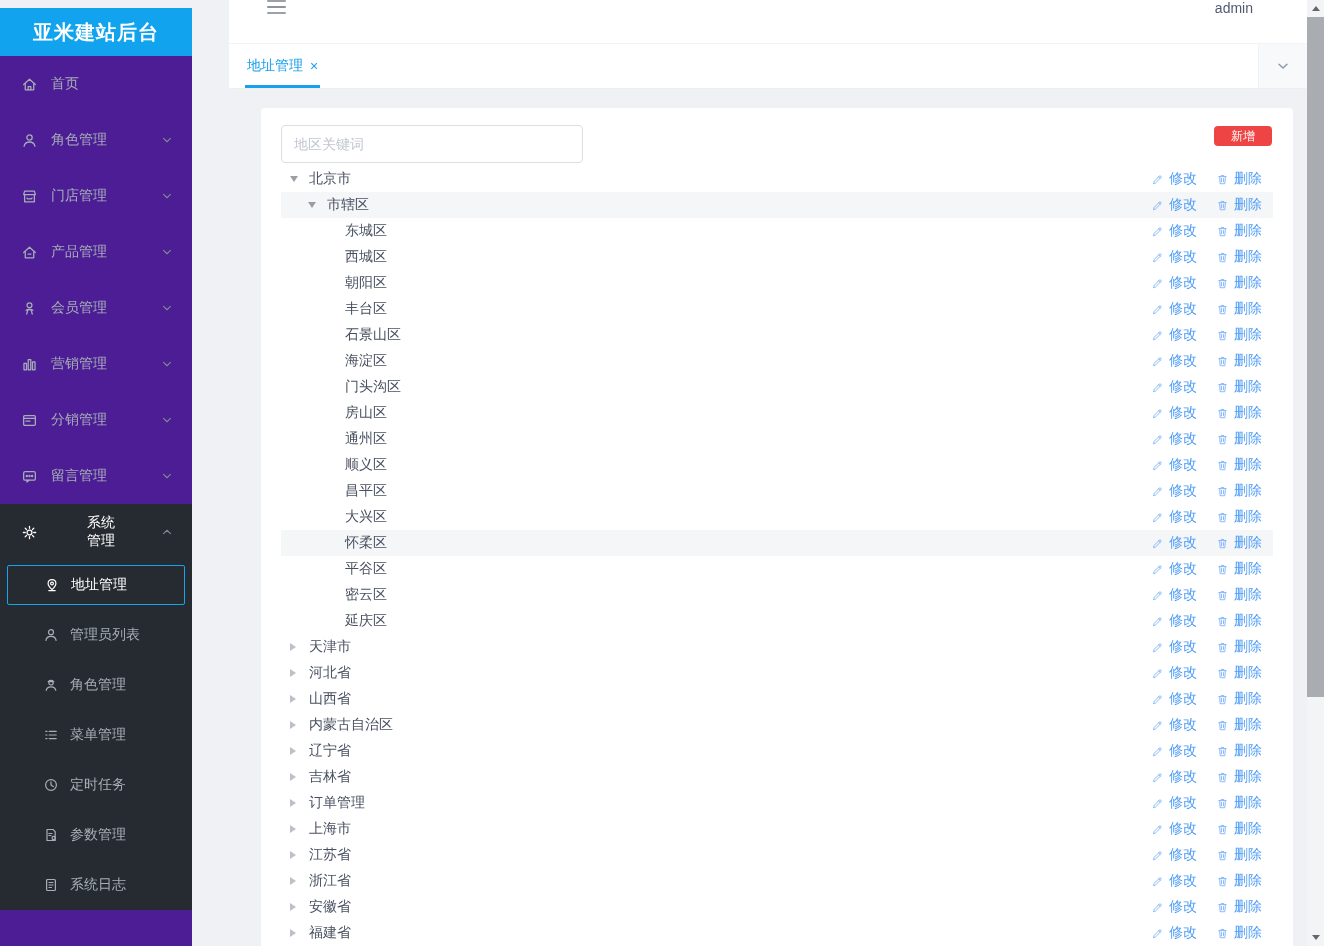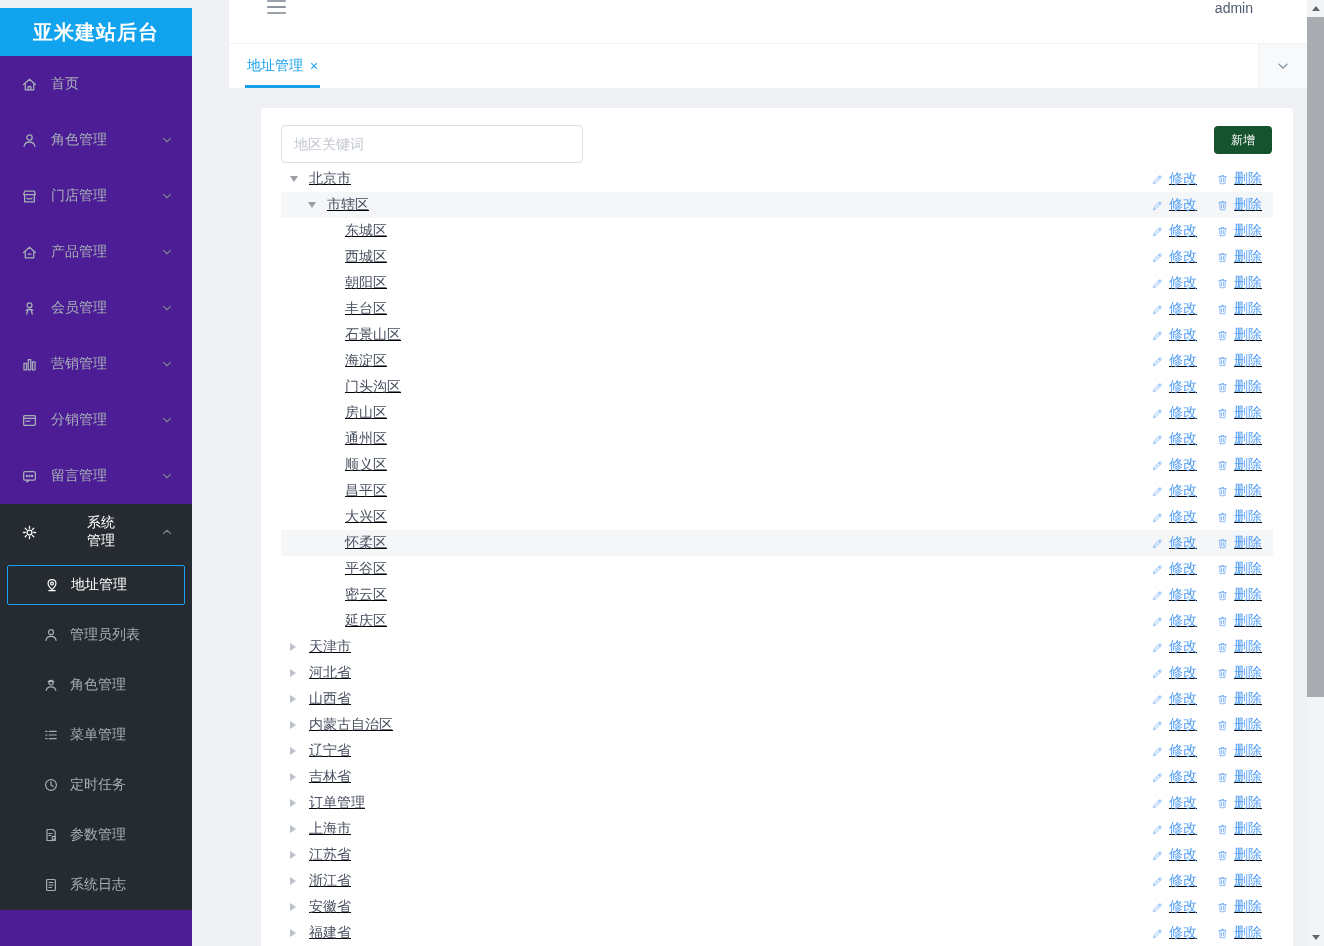--- a/index.html
+++ b/index.html
@@ -51,26 +51,26 @@
 
   .content { position:absolute; top:90px; left:0; right:0; bottom:0;
     background:#eff1f4; padding:18px 14px 0 16px; overflow:hidden;margin-left:16px; }
   .card { background:#fff; border-radius:4px; padding:17px 20px 30px 20px; min-height:860px; }
 
   .toolbar-row { display:flex; justify-content:space-between; align-items:flex-start; height:39px; }
   .search-input { width:302px; height:38px; border:1px solid #dcdee2; border-radius:4px;
     padding:0 12px; font-size:14px; color:#495060; outline:none;
     font-family:"Liberation Sans","DejaVu Sans",sans-serif; }
   .search-input::placeholder { color:#c2c7cf; }
-  .btn-add { width:58px; height:28px; margin-top:1px; margin-right:1px; background:#14532d; color:#fff;
+  .btn-add { width:58px; height:20px; margin-top:1px; margin-right:1px; background:#ef4444; color:#fff;
     border:none; border-radius:4px; font-size:12px; cursor:pointer;
     font-family:"Liberation Sans","DejaVu Sans",sans-serif; }
 
   .tree { margin-top:2px; }
-  .tree-row { height:26px; display:flex; align-items:center; justify-content:space-between;text-decoration:underline; }
+  .tree-row { height:26px; display:flex; align-items:center; justify-content:space-between; }
   .tree-row.hl { background:#f4f6f8; }
   .tr-cell { display:flex; align-items:center; font-size:14px; color:#495060; }
   .tr-arrow { width:19px; display:flex; align-items:center; }
   .tr-arrow i { display:block; width:0; height:0; }
   .tr-arrow.exp i { border-left:4.5px solid transparent; border-right:4.5px solid transparent;
     border-top:6px solid #9b9ea4; }
   .tr-arrow.col i { border-top:4.5px solid transparent; border-bottom:4.5px solid transparent;
     border-left:6px solid #bcc0c7; }
   .tr-actions { display:flex; align-items:center; gap:19px; padding-right:11px; }
   .act { display:flex; align-items:center; gap:5px; color:#4f9df5; font-size:14px;

